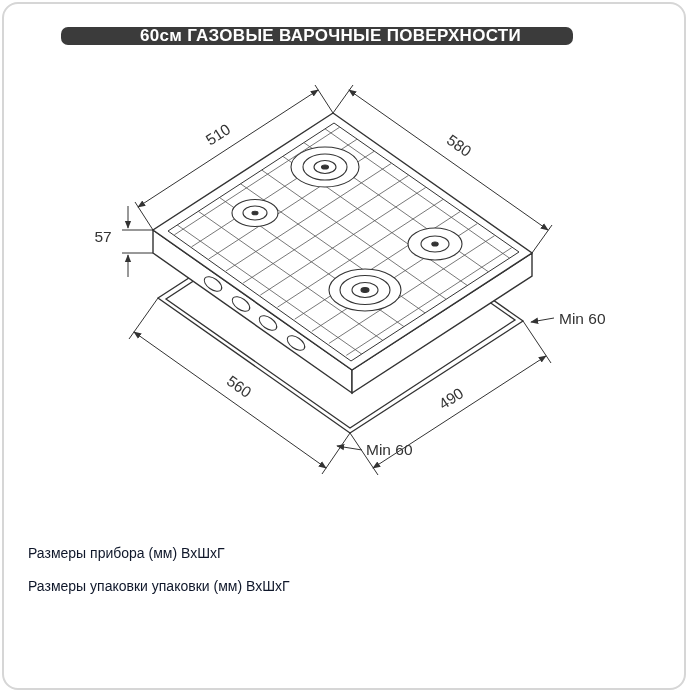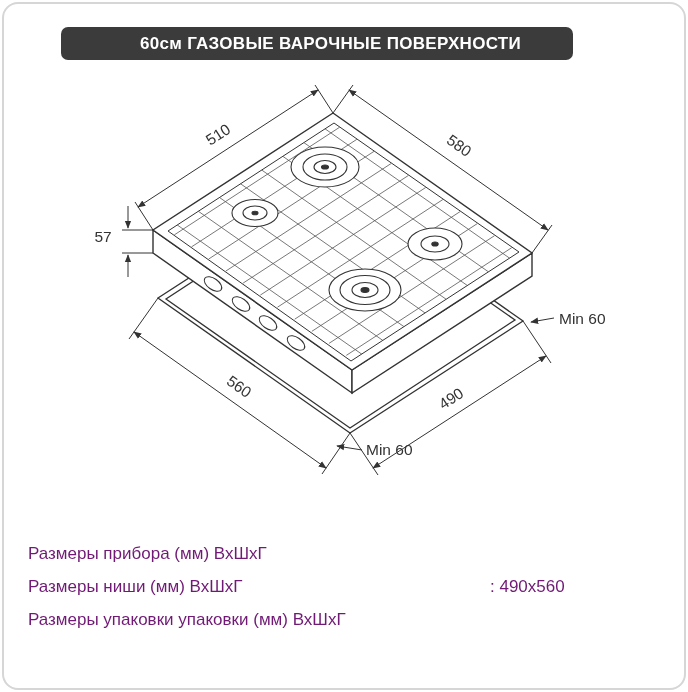--- a/index.html
+++ b/index.html
@@ -10,41 +10,42 @@
     font-family:"Liberation Sans", sans-serif;
     overflow:hidden;
   }
   .frame {
     position:absolute; inset:2px;
     border:2px solid var(--border,#d6d6d6);
     border-radius:16px;
     pointer-events:none;
   }
   .header-bar {
-    position:absolute; left:61px; top:27px; width:512px; height:33px;
+    position:absolute; left:61px; top:27px; width:512px; height:18px;
     background:var(--header_bg,#3b3b3b);
     border-radius:7px;
     display:flex; align-items:center; justify-content:center;padding-left:27px;
   }
   .header-title {
     color:var(--header_text,#ffffff);
     font-weight:bold; font-size:17px; letter-spacing:0.3px;
     white-space:nowrap;
   }
   .diagram { position:absolute; left:0; top:0; width:688px; height:692px; }
   svg text {
     font-family:"Liberation Sans", sans-serif;
     font-size:15.5px;
     fill:var(--line,#333333);
     stroke:none;
   }
   .specs { position:absolute; left:28px; top:537px; right:20px; }
   .spec-row {
-    display:flex; font-size:17px; color:#701a75; line-height:33px;
+    display:flex; font-size:14px; color:#0f172a; line-height:33px;
     white-space:nowrap;
+    flex-direction:column;
   }
   .spec-label { width:462px; }
   .spec-value { }
 </style>
 </head>
 <body>
 
 <div class="frame"></div>
 
 <div class="header-bar">
@@ -166,19 +167,15 @@
     <text x="559" y="324">Min 60</text>
     <text x="366" y="455">Min 60</text>
   </g>
 </svg>
 
 <div class="specs">
   <div class="spec-row">
     <div class="spec-label">Размеры прибора (мм) ВхШхГ</div>
   </div>
   <div class="spec-row">
-    <div class="spec-label">Размеры ниши (мм) ВхШхГ</div>
-    <div class="spec-value">: 490x560</div>
-  </div>
-  <div class="spec-row">
     <div class="spec-label">Размеры упаковки упаковки (мм) ВхШхГ</div>
   </div>
 </div>
 
 </body></html>

